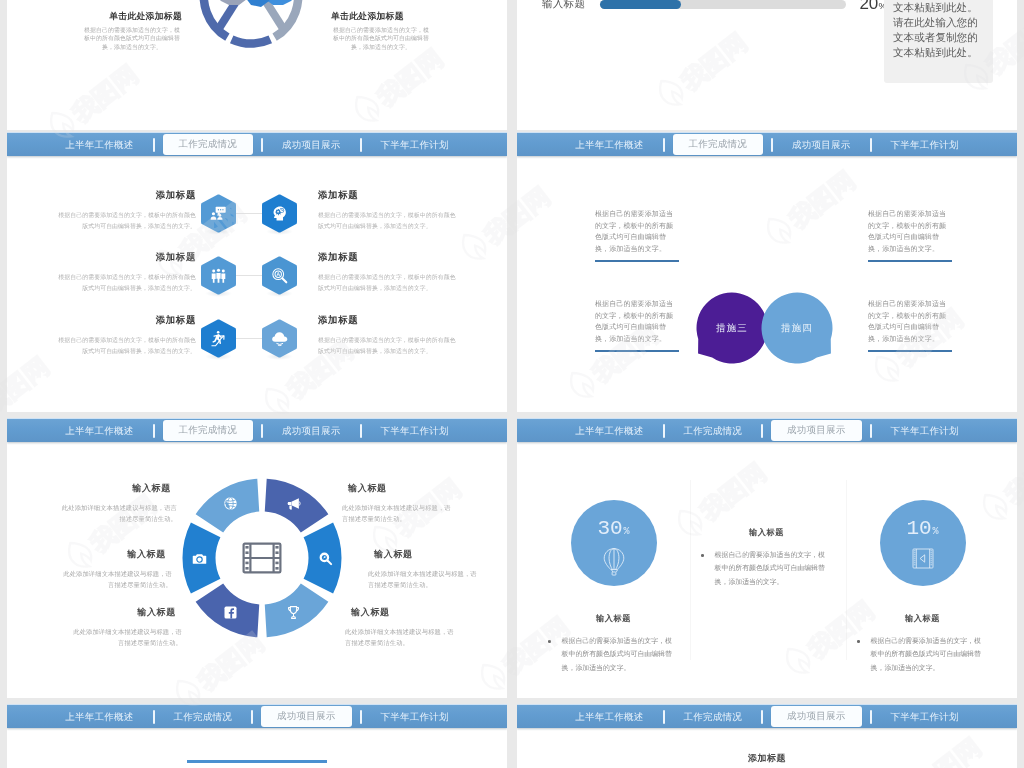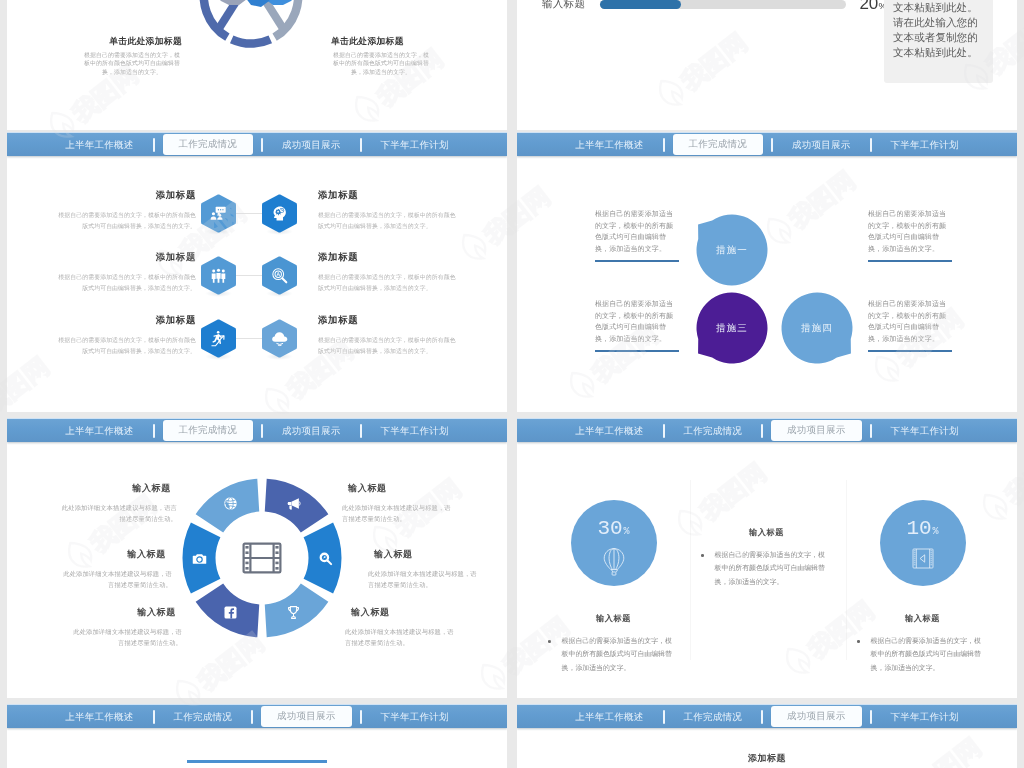--- a/index.html
+++ b/index.html
@@ -27,21 +27,21 @@
 
   
   #wm-layer{position:absolute;left:0;top:0;width:1024px;height:768px;
             pointer-events:none;z-index:40;overflow:hidden;}
   .wm{position:absolute;transform:rotate(-38deg);transform-origin:0 0;line-height:0;opacity:.20;}
 
   
   .s1{left:7px;top:-156px;width:500px;height:286px;}
   .circ-diagram{position:absolute;left:185px;top:94px;width:118px;height:118px;}
   .s1-hands{position:absolute;left:206px;top:121px;width:86px;height:58px;}
-  .s1-col{position:absolute;top:193px;width:100px;text-align:center;font-family:Liberation Mono, monospace;}
+  .s1-col{position:absolute;top:167px;width:100px;text-align:center;}
   .s1-left{left:75px;}
   .s1-right{left:324px;}
   .s1-left .s1-title{text-align:right;}
   .s1-right .s1-title{text-align:left;}
   .s1-title{font-size:8.8px;font-weight:bold;color:#3a3a3a;letter-spacing:.3px;line-height:10px;}
   .s1-body{margin-top:5px;font-size:5.9px;line-height:8.3px;color:#a9a9a9;letter-spacing:.1px;}
 
   
   .s2{left:517px;top:-156px;width:500px;height:286px;}
   .s2-prow{position:absolute;left:25px;top:150px;width:345px;display:flex;align-items:center;}
@@ -302,27 +302,24 @@
   <div class="slide s4">
     <div class="navbar">
       <span class="nav-item">上半年工作概述</span>
       <span class="nav-sep"></span>
       <span class="nav-item active">工作完成情况</span>
       <span class="nav-sep"></span>
       <span class="nav-item">成功项目展示</span>
       <span class="nav-sep"></span>
       <span class="nav-item">下半年工作计划</span>
     </div>
-    <div class="bub bub-tl" style="left:175px;top:78px;background:#6aa5d8">
-      <span class="bub-lab">措施一</span>
-    </div>
     <div class="bub bub-bl" style="left:175px;top:156px;background:#4c1d95">
       <span class="bub-lab">措施三</span>
     </div>
-    <div class="bub bub-br" style="left:260px;top:156px;background:#6aa5d8">
+    <div class="bub bub-br" style="left:240px;top:156px;background:#6aa5d8">
       <span class="bub-lab">措施四</span>
     </div>
     <div class="bub-txt bub-txt-l" style="left:78px;top:76px">
       <div class="bub-body">根据自己的需要添加适当的文字，模板中的所有颜色版式均可自由编辑替换，添加适当的文字。</div>
       <div class="bub-rule"></div>
     </div>
     <div class="bub-txt bub-txt-r" style="left:351px;top:76px">
       <div class="bub-body">根据自己的需要添加适当的文字，模板中的所有颜色版式均可自由编辑替换，添加适当的文字。</div>
       <div class="bub-rule"></div>
     </div>

